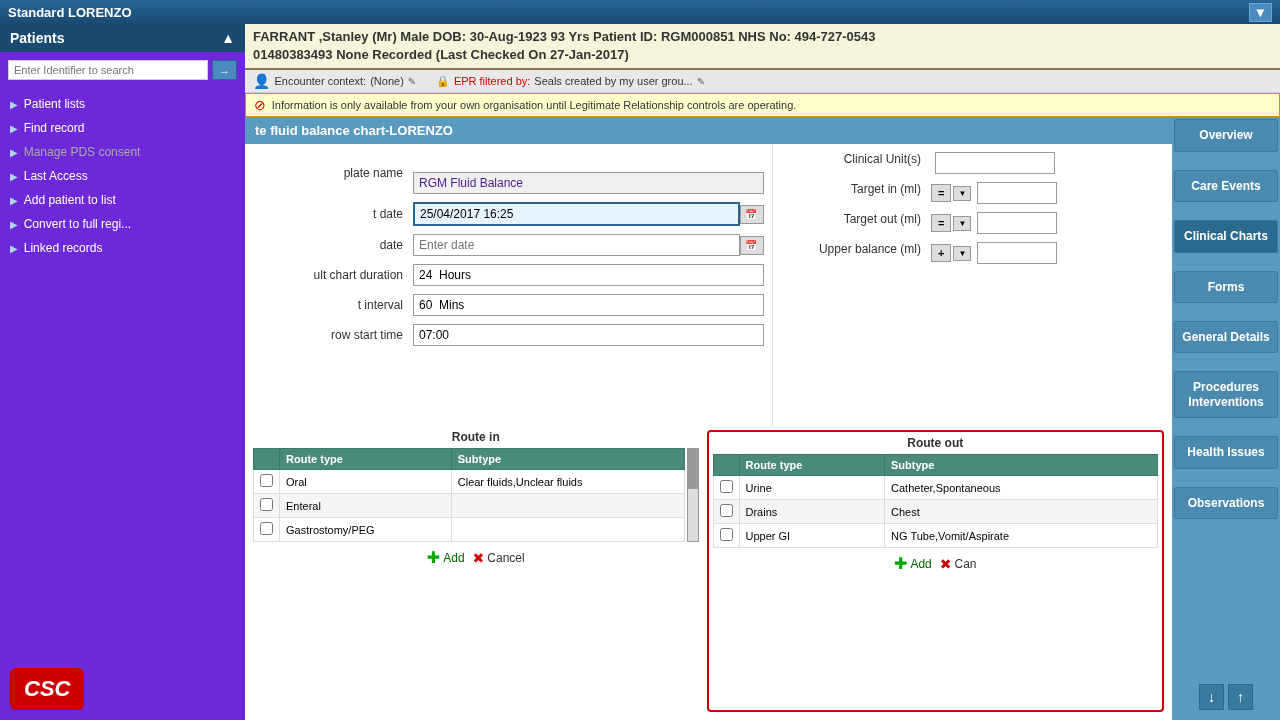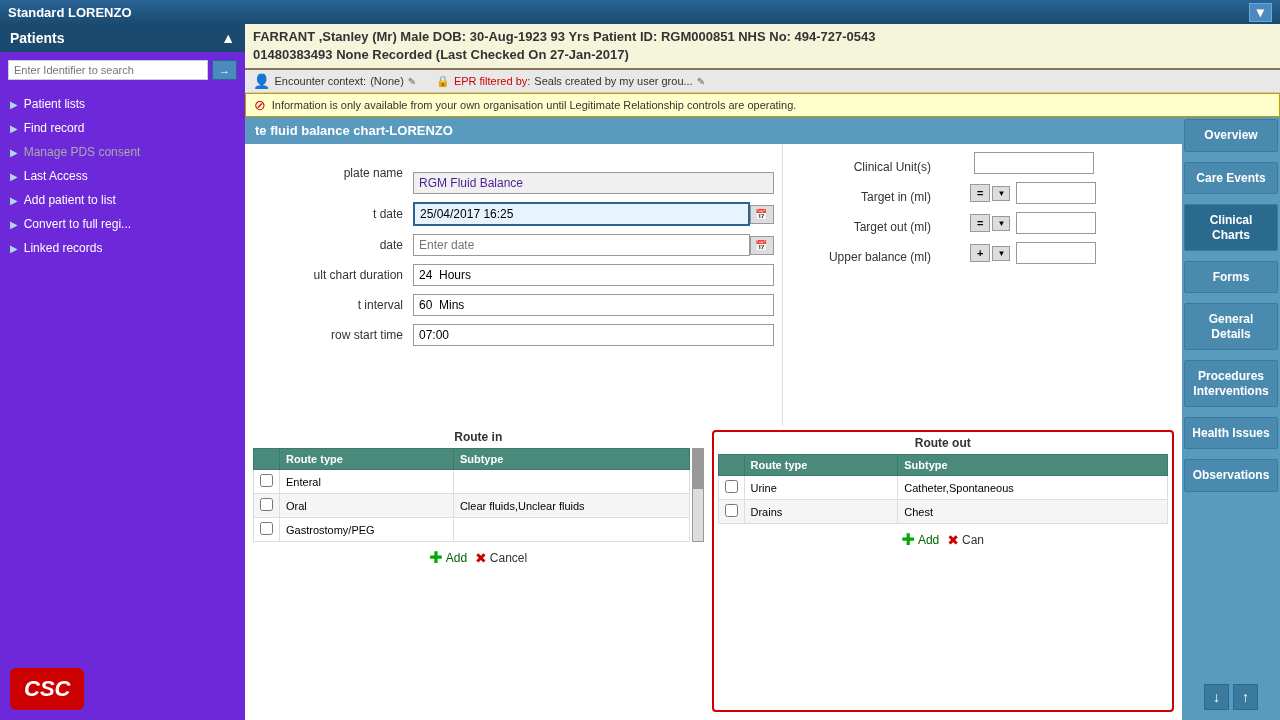--- a/index.html
+++ b/index.html
@@ -240,23 +240,22 @@
       background: #ddd;
       border: 1px solid #999;
       padding: 3px 5px;
       cursor: pointer;
       font-size: 10px;
     }
 
     
     .target-row {
       display: flex;
-      align-items: flex-end;
+      align-items: flex-start;
       margin-bottom: 8px;
-      gap: 29px;
     }
     .target-label {
       width: 150px;
       text-align: right;
       padding-right: 10px;
       font-size: 12px;
       color: #333;
     }
     .target-controls {
       display: flex;
@@ -381,25 +380,25 @@
       cursor: pointer;
       display: flex;
       align-items: center;
       gap: 3px;
       font-size: 12px;
     }
     .cancel-icon { color: #cc0000; font-size: 14px; }
 
     
     .right-sidebar {
-      width: 98px;
+      width: 108px;
       background: #5a9abf;
       display: flex;
       flex-direction: column;
-      gap: 10px;
+      gap: 18px;
       padding: 2px;
       flex-shrink: 0;
     }
     .right-sidebar-btn {
       background: #4a8aaf;
       border: 1px solid #3a7a9f;
       color: white;
       padding: 8px 4px;
       text-align: center;
       cursor: pointer;
@@ -587,27 +586,27 @@
                 <thead>
                   <tr>
                     <th style="width:20px;"></th>
                     <th>Route type</th>
                     <th>Subtype</th>
                   </tr>
                 </thead>
                 <tbody>
                   <tr>
                     <td class="checkbox-cell"><input type="checkbox" style=""></td>
-                    <td>Enteral</td>
-                    <td></td>
+                    <td>Oral</td>
+                    <td>Clear fluids,Unclear fluids</td>
                   </tr>
                   <tr>
                     <td class="checkbox-cell"><input type="checkbox" style=""></td>
-                    <td>Oral</td>
-                    <td>Clear fluids,Unclear fluids</td>
+                    <td>Enteral</td>
+                    <td></td>
                   </tr>
                   <tr>
                     <td class="checkbox-cell"><input type="checkbox" style=""></td>
                     <td>Gastrostomy/PEG</td>
                     <td></td>
                   </tr>
                 </tbody>
               </table>
               <div class="route-scrollbar">
                 <div class="scrollbar-thumb"></div>
@@ -639,20 +638,25 @@
                 <tr>
                   <td class="checkbox-cell"><input type="checkbox" style=""></td>
                   <td>Urine</td>
                   <td>Catheter,Spontaneous</td>
                 </tr>
                 <tr>
                   <td class="checkbox-cell"><input type="checkbox" style=""></td>
                   <td>Drains</td>
                   <td>Chest</td>
                 </tr>
+                <tr>
+                  <td class="checkbox-cell"><input type="checkbox" style=""></td>
+                  <td>Upper GI</td>
+                  <td>NG Tube,Vomit/Aspirate</td>
+                </tr>
               </tbody>
             </table>
             <div class="route-actions">
               <button class="add-btn">
                 <span class="add-icon">✚</span>
                 <span>Add</span>
               </button>
               <button class="cancel-btn">
                 <span class="cancel-icon">✖</span>
                 <span>Can</span>

